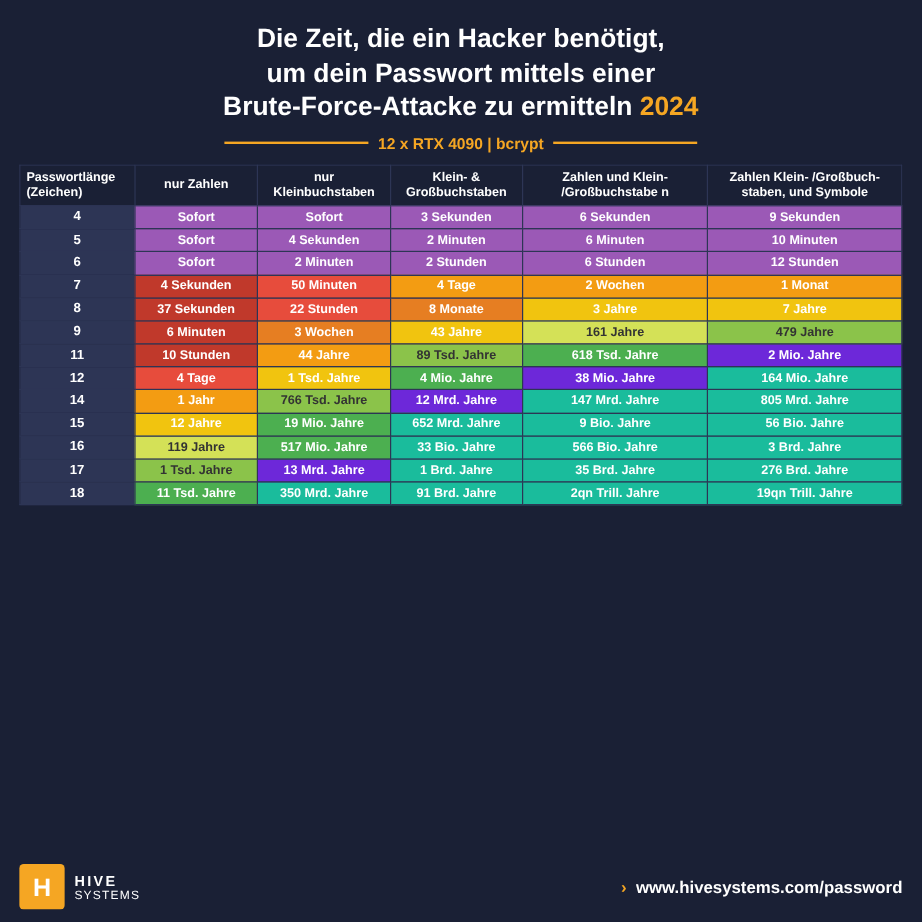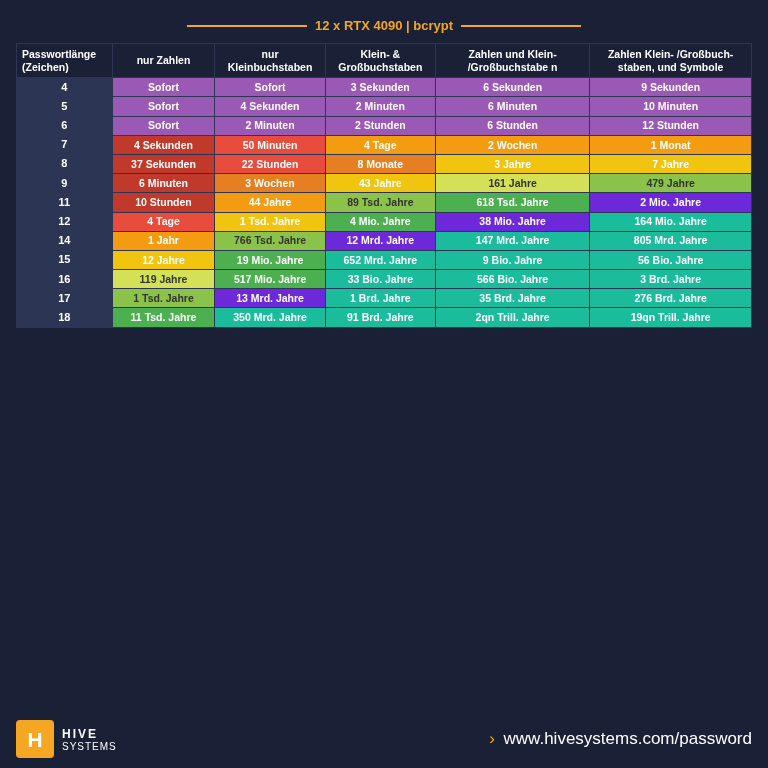--- a/index.html
+++ b/index.html
@@ -112,22 +112,22 @@
       letter-spacing: 2px;
       color: #ffffff;
     }
     .logo-systems {
       font-size: 10px;
       letter-spacing: 1px;
       color: #ffffff;
     }
     .website {
       color: #ffffff;
-      font-size: 17px;
-      font-weight: normal;
+      font-size: 14px;
+      font-weight: bold;
     }
     .website .arrow {
       color: #f5a623;
       margin-right: 4px;
     }
 
     
     .c-purple { background-color: #9b59b6; color: #fff; }
     .c-red-dark { background-color: #c0392b; color: #fff; }
     .c-red { background-color: #e74c3c; color: #fff; }
@@ -137,20 +137,26 @@
     .c-yellow-green { background-color: #d4e157; color: #333; }
     .c-lime { background-color: #8bc34a; color: #333; }
     .c-green { background-color: #4caf50; color: #fff; }
     .c-green-dark { background-color: #6d28d9; color: #fff; margin-left: 25px; }
     .c-teal { background-color: #1abc9c; color: #fff; }
   </style>
 </head>
 <body>
 
 <div class="container">
+  <div class="title">
+    <span>Die Zeit, die ein Hacker benötigt,</span><br>
+    <span>um dein Passwort mittels einer</span><br>
+    <span>Brute-Force-Attacke zu ermitteln</span>
+    <span class="year">2024</span>
+  </div>
 
   <div class="subtitle-bar">
     <div class="subtitle-line"></div>
     <div class="subtitle-text">12 x RTX 4090 | bcrypt</div>
     <div class="subtitle-line"></div>
   </div>
 
   <div class="table-wrapper">
     <table>
       <thead>

